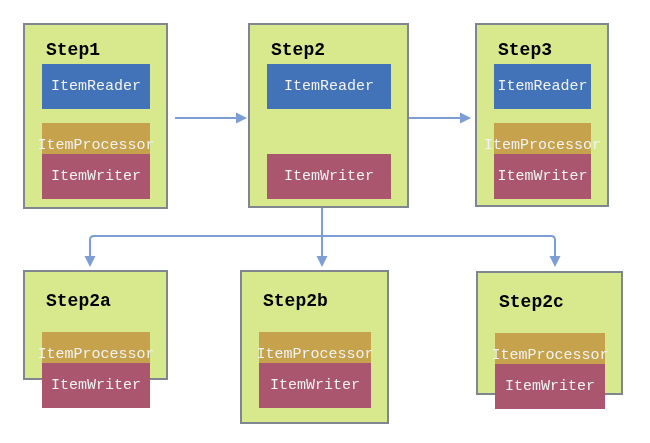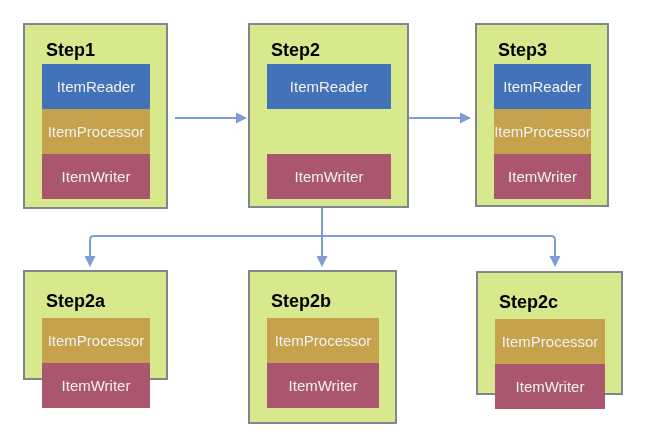--- a/index.html
+++ b/index.html
@@ -1,39 +1,39 @@
 <!DOCTYPE html>
 <html style="--canvas-bg: #ffffff; --step-fill: #d7e98c; --step-border: #7f8690; --reader-fill: #4272b8; --processor-fill: #c5a24b; --writer-fill: #aa566e; --component-text: #f2f2f2; --title-text: #000000; --arrow: #7d9ed4;"><head>
 <meta charset="utf-8">
 <style>
   html,body{margin:0;padding:0;background:#ffffff;}
   .canvas{
     position:relative;width:650px;height:443px;overflow:hidden;
     background:var(--canvas-bg,#ffffff);
-    font-family:Liberation Sans, sans-serif;
+    font-family:Liberation Mono, monospace;
   }
   .step{
     position:absolute;box-sizing:border-box;
     background:var(--step-fill,#d7e98c);
     border:2px solid var(--step-border,#808080);
   }
   .step-title{
     position:absolute;left:21px;top:15px;
     font-size:18px;font-weight:bold;line-height:20px;
     color:var(--title-text,#000);
   }
   .component{
     position:absolute;left:17px;right:16px;height:45px;
     display:flex;align-items:center;justify-content:center;
     font-size:15px;line-height:15px;
     color:var(--component-text,#f2f2f2);
     text-align:center;
   }
   .reader{background:var(--reader-fill,#4272b8);}
-  .processor{background:var(--processor-fill,#c5a24b);}
+  .processor{background:var(--processor-fill,#c5a24b);margin-top:14px;}
   .writer{background:var(--writer-fill,#aa566e);}
   svg.connectors{position:absolute;left:0;top:0;pointer-events:none;}
   .connector{fill:none;stroke:var(--arrow,#7d9ed4);stroke-width:2;}
   .arrowhead{fill:var(--arrow,#7d9ed4);stroke:none;}
 </style>
 </head>
 <body>
 
 <div class="canvas">
 
@@ -72,21 +72,21 @@
     <div class="component processor" style="top:84px">ItemProcessor</div>
     <div class="component writer" style="top:129px">ItemWriter</div>
   </div>
 
   <div class="step" style="left:23px;top:270px;width:145px;height:110px">
     <div class="step-title" style="top:19px">Step2a</div>
     <div class="component processor" style="top:46px">ItemProcessor</div>
     <div class="component writer" style="top:91px">ItemWriter</div>
   </div>
 
-  <div class="step" style="left:248px;top:270px;width:149px;height:154px">
+  <div class="step" style="left:240px;top:270px;width:149px;height:154px">
     <div class="step-title" style="top:19px">Step2b</div>
     <div class="component processor" style="top:46px">ItemProcessor</div>
     <div class="component writer" style="top:91px">ItemWriter</div>
   </div>
 
   <div class="step" style="left:476px;top:271px;width:147px;height:124px">
     <div class="step-title" style="top:19px">Step2c</div>
     <div class="component processor" style="top:46px">ItemProcessor</div>
     <div class="component writer" style="top:91px">ItemWriter</div>
   </div>

